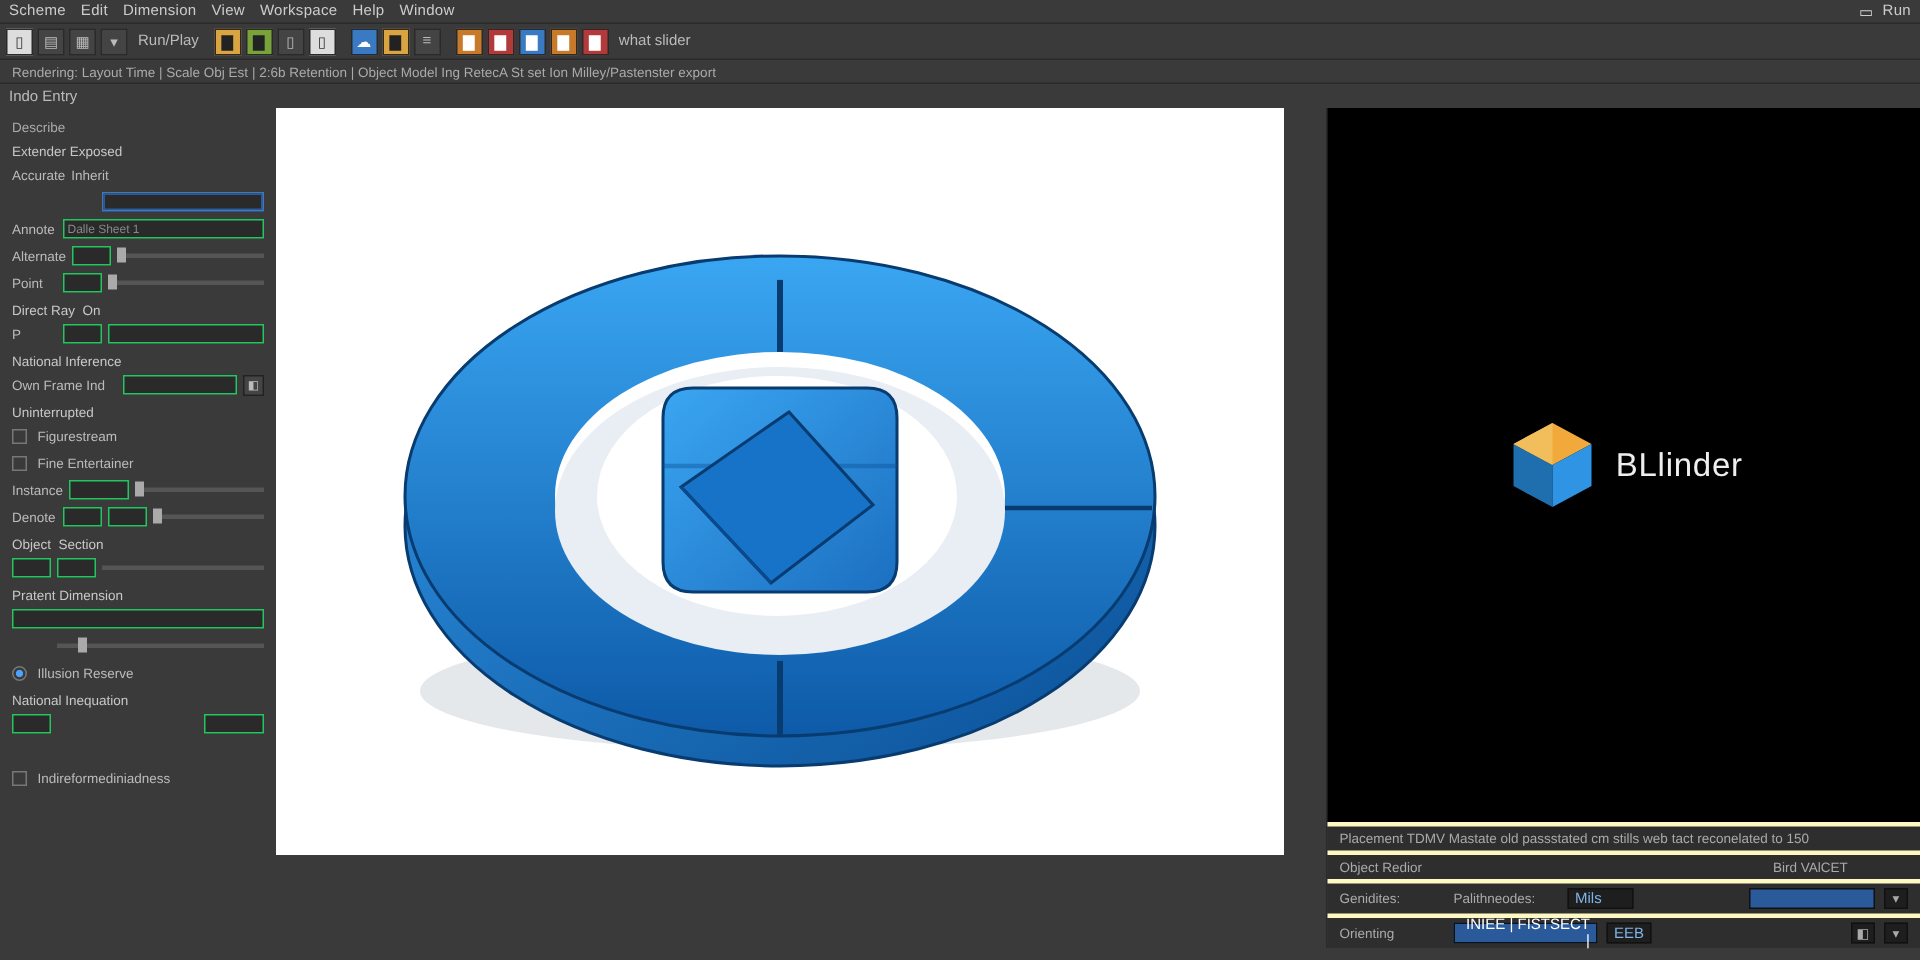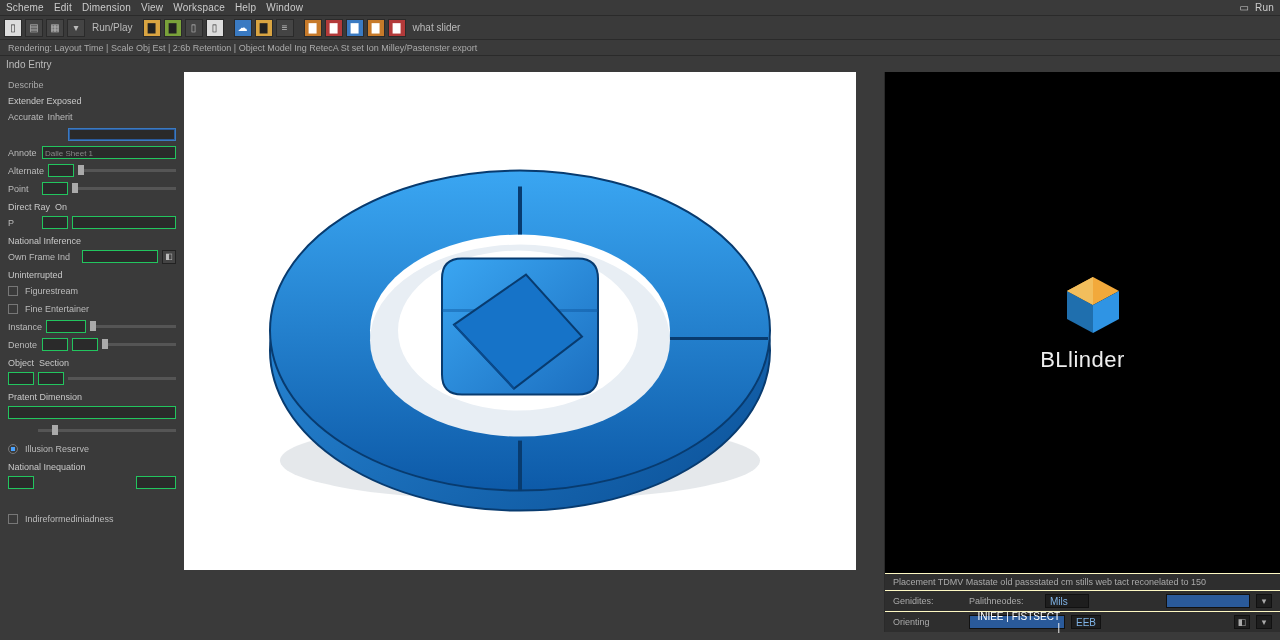--- a/index.html
+++ b/index.html
@@ -34,24 +34,24 @@
 .knob{position:absolute;left:0;top:-4px;width:6px;height:10px;background:#aaa;}
 .smallbtn{width:14px;height:14px;border:1px solid #222;background:#444;display:flex;align-items:center;justify-content:center;font-size:8px;}
 .radio{width:10px;height:10px;border-radius:50%;border:1px solid #777;display:inline-block;margin-right:3px;}
 .radio.on{background:radial-gradient(circle,#4aa3ff 40%,transparent 45%);}
 .chk{width:10px;height:10px;border:1px solid #777;display:inline-block;margin-right:3px;}
 .center{flex:1;background:#3a3a3a;display:flex;align-items:flex-start;justify-content:flex-start;padding:0;}
 .canvas{margin:0;background:#fff;width:672px;height:498px;position:relative;overflow:hidden;}
 .right-panel{width:396px;background:#3a3a3a;display:flex;flex-direction:column;border-left:1px solid #2a2a2a;}
 .rp-head{height:16px;display:flex;align-items:center;justify-content:space-between;padding:0 8px;border-bottom:1px solid #2a2a2a;font-size:9px;color:#bbb;}
 .viewport{flex:1;background:#000;display:flex;align-items:center;justify-content:center;position:relative;}
-.brand{display:flex;flex-direction:column;align-items:flex-end;gap:10px;}
+.brand{display:flex;align-items:center;gap:10px;}
 .brand-txt{color:#eee;font-size:22px;letter-spacing:.5px;}
 .rp-foot{background:#2e2e2e;font-size:9px;color:#aaa;}
-.rp-foot .line{padding:3px 8px;border-top:1px solid #fef9c3;display:flex;align-items:center;gap:6px;}
+.rp-foot .line{padding:3px 8px;border-top:3px solid #fef9c3;display:flex;align-items:center;gap:6px;}
 .rp-foot .cell{flex:1;}
 .rp-foot .val{height:14px;background:#1e1e1e;border:1px solid #111;color:#7fb3e6;display:flex;align-items:center;padding:0 4px;font-size:10px;text-align:right;}
 .rp-foot .val.hl{background:#2a5a9a;color:#fff;}
 .rp-foot .chip{width:16px;height:14px;background:#1e1e1e;border:1px solid #111;display:flex;align-items:center;justify-content:center;}
 .mono-dim{color:#888;}
 .blue-logo{position:absolute;left:50%;top:50%;transform:translate(-50%,-48%);}
 </style>
 </head>
 <body>
 
@@ -260,20 +260,24 @@
           <polygon points="32,4 32,32 6,18" fill="#f2be5c"></polygon>
         </svg>
         <div class="brand-txt">BLlinder</div>
       </div>
     </div>
     <div class="rp-foot">
       <div class="line">
           <span>Placement   TDMV Mastate old passstated cm stills web tact reconelated to 150</span>
         </div>
       <div class="line">
+        <span class="cell">Object Redior</span>
+        <span style="width:90px">Bird VAlCET</span>
+      </div>
+      <div class="line">
         <span style="width:70px">Genidites:</span>
         <span style="width:70px">Palithneodes:</span>
         <div class="val" style="width:44px">Mils</div>
         <div style="flex:1"></div>
         <div class="val hl" style="width:84px"></div>
         <div class="chip">▾</div>
       </div>
       <div class="line">
         <span style="width:70px">Orienting</span>
         <div class="val hl" style="width:96px">INIEE | FISTSECT |</div>

